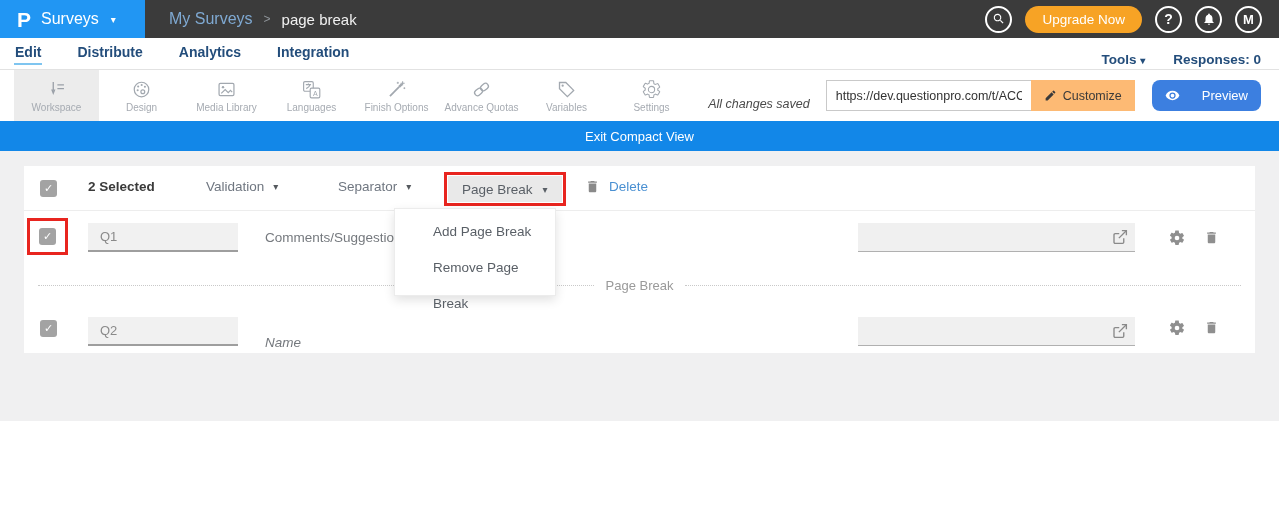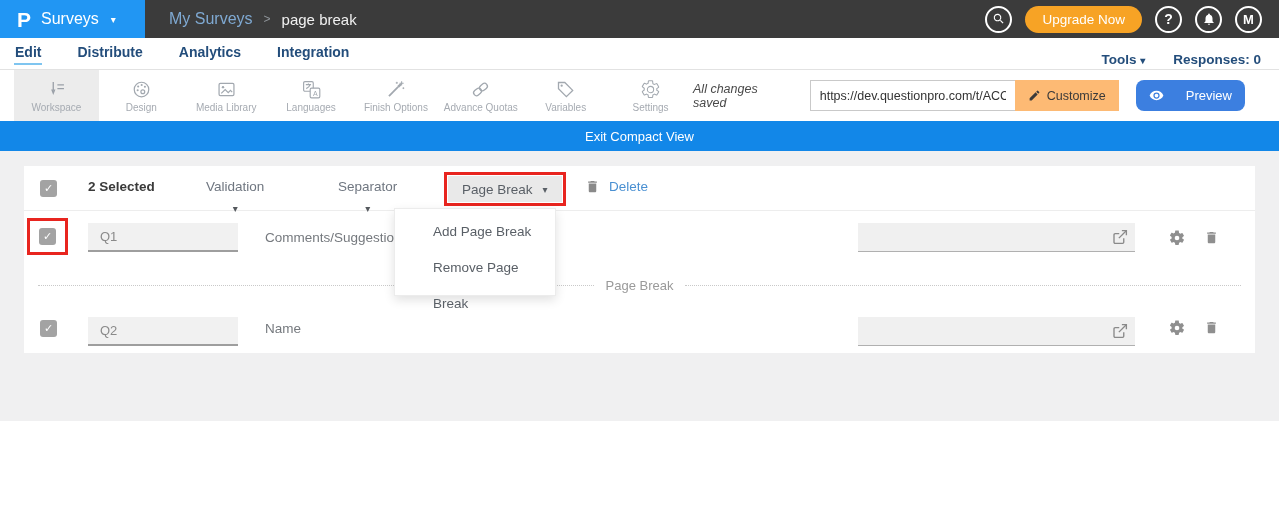--- a/index.html
+++ b/index.html
@@ -29,56 +29,56 @@
   .tools-dd { font-size:13.5px; font-weight:bold; color:#234d7b; cursor:pointer; }
   .tools-dd .c { font-size:10px; }
   .responses { font-size:13.5px; font-weight:bold; color:#234d7b; }
 
   
   .ribbon { height:51px; background:#fff; display:flex; align-items:center; padding-left:14px; }
   .tool { width:85px; height:51px; display:flex; flex-direction:column; align-items:center; justify-content:center; gap:2px; cursor:pointer; }
   .tool.active { background:#ececec; }
   .tool svg { width:21px; height:21px; }
   .tool .lbl { font-size:10px; color:#a6abb2; white-space:nowrap; }
-  .ribbon-right { margin-left:auto; display:flex; align-items:center; padding-right:34px; }
+  .ribbon-right { margin-left:auto; display:flex; align-items:flex-end; padding-right:18px; }
   .autosave { font-style:italic; font-size:12.5px; color:#4a4a4a; margin-right:16px; }
   .url-group { display:flex; align-items:stretch; margin-right:17px; }
   .url-input { width:205px; height:31px; border:1px solid #c9c9c9; border-right:none; font-size:12.5px; color:#333; padding:0 9px; font-family:inherit; }
   .customize-btn { height:31px; background:#fdba74; border:none; font-size:12.5px; color:#3a3a3a; display:flex; align-items:center; gap:6px; padding:0 13px; font-family:inherit; cursor:pointer; white-space:nowrap; }
   .preview-btn { height:31px; background:#3c7fe0; color:#fff; border:none; border-radius:8px; font-size:13px; display:flex; align-items:center; gap:22px; padding:0 13px; font-family:inherit; cursor:pointer; }
 
   
   .banner { height:30px; background:#1287e8; color:#ffffff; font-size:13px; display:flex; align-items:center; justify-content:center; cursor:pointer; }
 
   
   .content { background:#f0f0f1; height:270px; position:relative; }
   .card { position:absolute; left:24px; right:24px; top:15px; height:187px; background:#fff; }
 
   .cb { width:17px; height:17px; background:#a3a3a3; border-radius:3px; color:#fff; font-size:11px; display:flex; align-items:center; justify-content:center; cursor:pointer; }
 
   .sel-row { position:relative; height:45px; border-bottom:1px solid #ededed; }
   .sel-row .cb { position:absolute; left:16px; top:14px; }
   .sel-count { position:absolute; left:64px; top:13px; font-size:13.5px; font-weight:bold; color:#3a3a3a; }
-  .dd-label { position:absolute; top:13px; font-size:13.5px; color:#6f7680; display:flex; gap:9px; align-items:center; cursor:pointer;flex-direction:column; }
+  .dd-label { position:absolute; top:13px; font-size:13.5px; color:#6f7680; display:flex; gap:9px; align-items:center; cursor:pointer; }
   .dd-label .c { font-size:10px; color:#55595e; }
   .dd-validation { left:182px; }
   .dd-separator { left:314px; }
   .pb-btn { position:absolute; left:424px; top:10px; height:26px; background:#e9e9e9; border:none; font-size:13.5px; color:#595f66; display:flex; align-items:center; gap:10px; padding:0 14px; font-family:inherit; cursor:pointer; outline:3px solid #e8251f; outline-offset:1px; }
   .pb-btn .c { font-size:10px; }
   .delete-group { position:absolute; left:561px; top:12px; display:flex; align-items:center; gap:9px; cursor:pointer; }
   .delete-group svg { width:15px; height:17px; fill:#8a8a8a; }
   .delete-label { font-size:13.5px; color:#4a90d2; }
 
   .q-row { position:relative; height:54px; }
   .q-row.second { height:47px; }
   .anno-cb { position:absolute; left:3px; top:7px; border:3px solid #e8251f; padding:7px 9px; }
   .q-row.second .cb.plain { position:absolute; left:16px; top:15px; }
   .q-code { position:absolute; left:64px; top:12px; width:150px; height:29px; background:#f1f1f1; border:none; border-bottom:2px solid #9e9e9e; color:#8a8a8a; font-size:13px; padding:0 12px; font-family:inherit; }
   .q-text { position:absolute; left:241px; top:19px; font-size:13.5px; color:#75797e; }
-  .q-row.second .q-text { top:16px; }
+  .q-row.second .q-text { top:30px;font-style:italic; }
   .ans-wrap { position:absolute; left:834px; top:12px; width:277px; height:29px; background:#f0f0f0; border-bottom:1px solid #b0b0b0; }
   .ans-input { position:absolute; inset:0; width:100%; height:100%; background:transparent; border:none; font-family:inherit; padding:0 30px 0 8px; }
   .ext-icon { position:absolute; right:6px; top:5px; width:18px; height:18px; cursor:pointer; }
   .row-gear { position:absolute; left:1144px; width:18px; height:18px; cursor:pointer; }
   .row-trash { position:absolute; left:1180px; width:15px; height:17px; cursor:pointer; }
   .q-row .row-gear, .q-row .row-trash { top:18px; }
   .q-row.second .row-gear, .q-row.second .row-trash { top:14px; }
 
   .pb-divider { height:40px; display:flex; align-items:center; padding:0 14px; gap:12px; }
   .dotline { flex:1; border-top:1px dotted #c9c9c9; }

